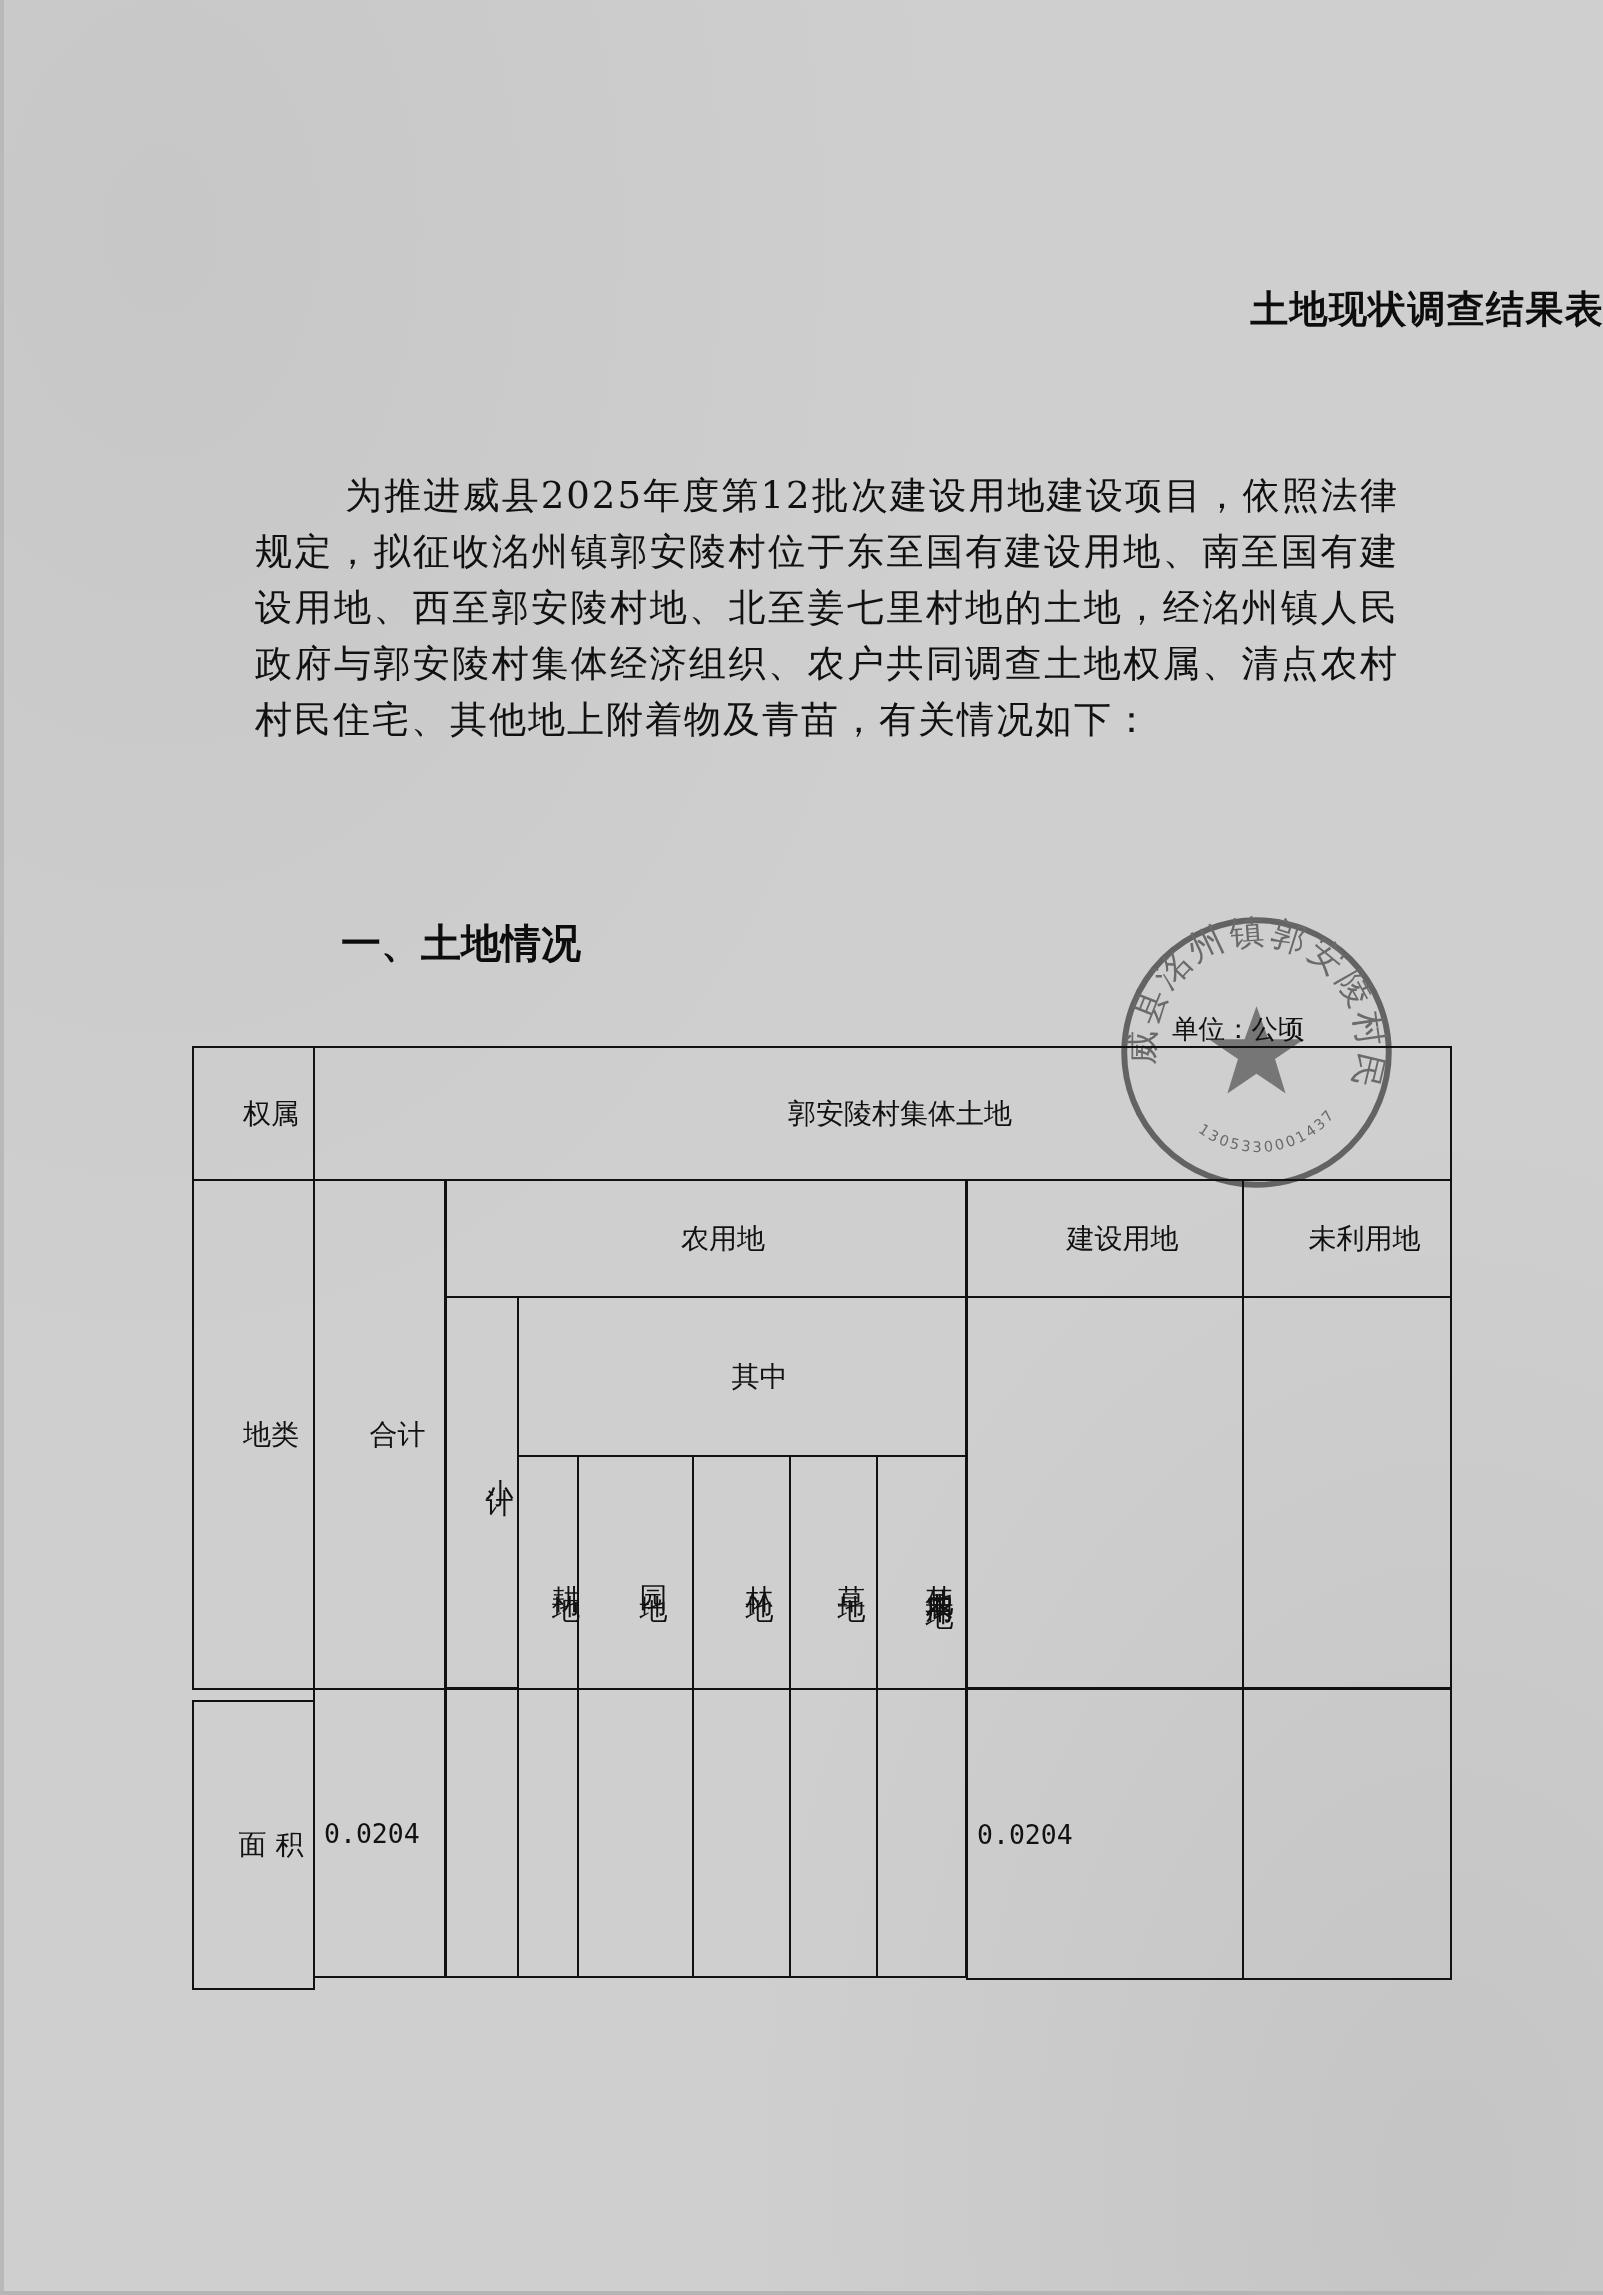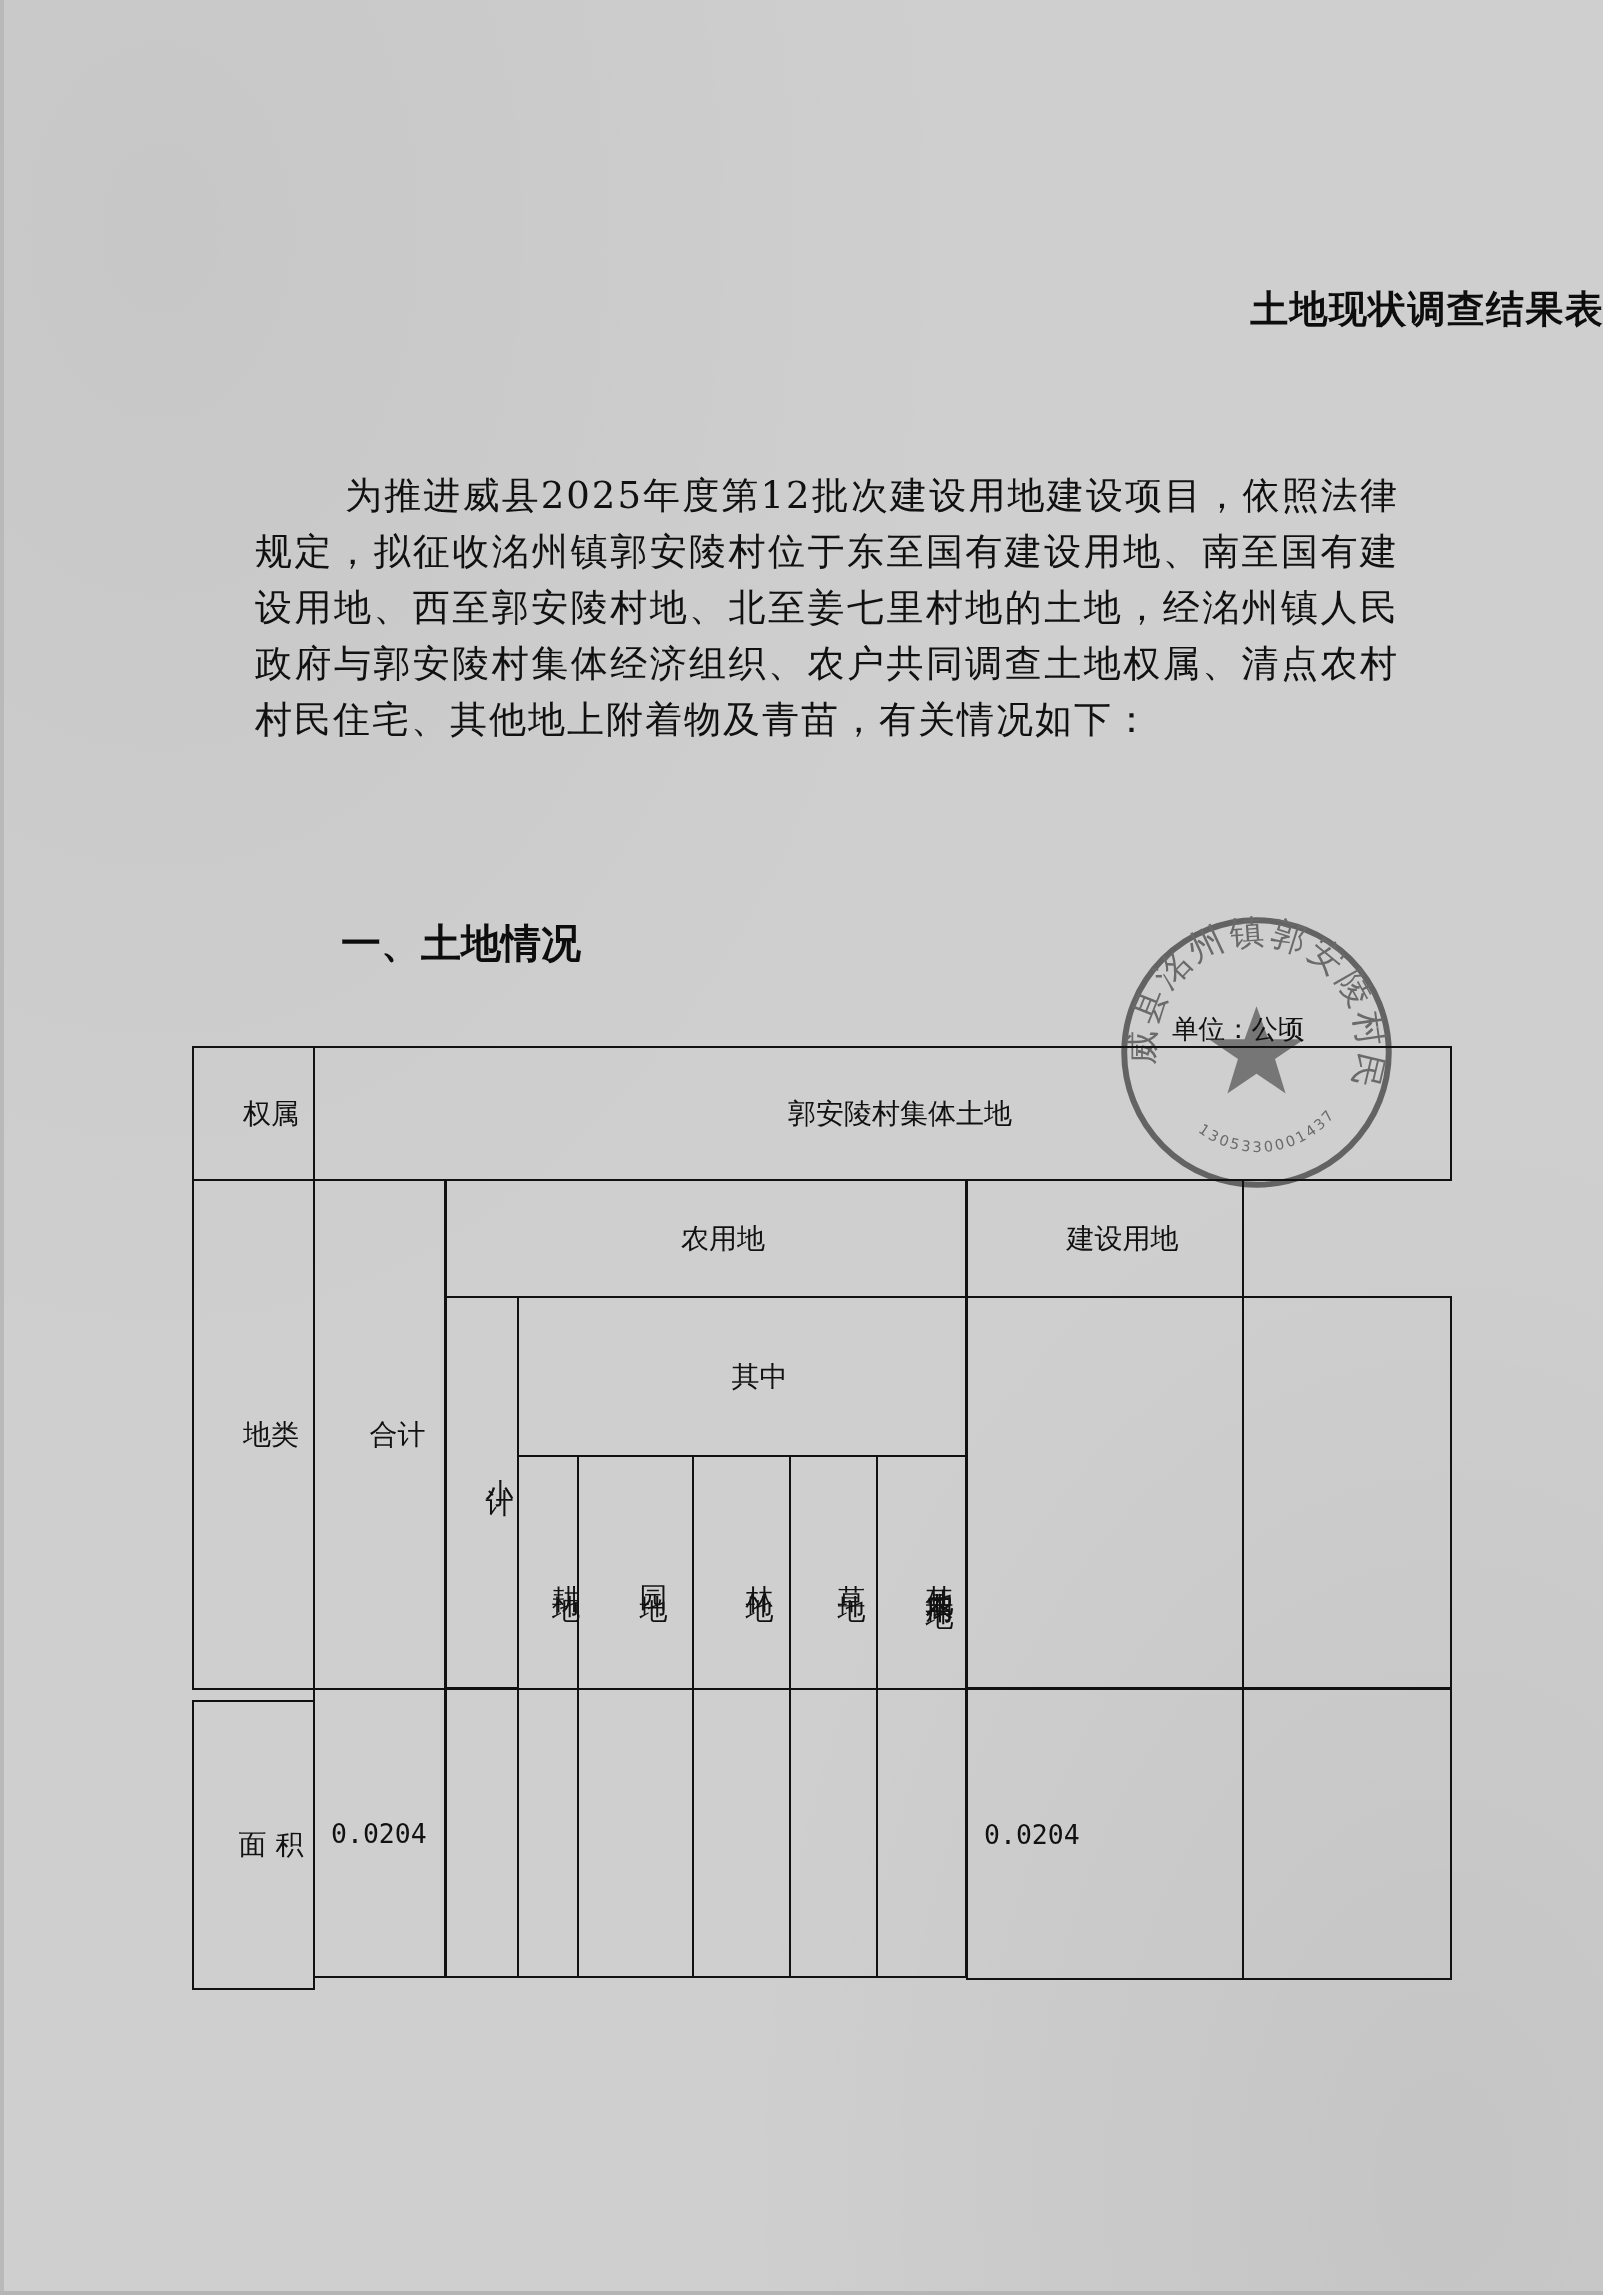--- a/index.html
+++ b/index.html
@@ -47,21 +47,21 @@
   
   .tbl { position: absolute; left: 0; top: 0; width: 1604px; height: 2295px; z-index: 2; }
   .cell {
     position: absolute; box-sizing: border-box;
     border: 2px solid #111;
     display: flex; align-items: center; justify-content: center;
     font-family: "DejaVu Serif", "Liberation Serif", serif;
     font-size: 28px; color: #111; text-align: center; padding-left: 35px;
   }
   .vert { writing-mode: vertical-rl; text-orientation: upright; letter-spacing: 9.3px; line-height: 1; }
-  .val { justify-content: flex-start; padding-left: 16px; font-family: "DejaVu Sans Mono", "Liberation Mono", monospace; font-size: 26.5px; }
+  .val { justify-content: flex-start; padding-left: 9px; font-family: "DejaVu Sans Mono", "Liberation Mono", monospace; font-size: 26.5px; }
 
   
   .stamp {
     position: absolute; left: 1111px; top: 907px; width: 291px; height: 291px;
     z-index: 1; opacity: 0.72;
   }
 </style>
 </head>
 <body>
 
@@ -105,20 +105,23 @@
       <span>地类</span>
     </div>
     <div class="cell" style="left:313px;top:1179px;width:134px;height:511px;">
       <span>合计</span>
     </div>
     <div class="cell" style="left:444px;top:1179px;width:523px;height:119px;">
       <span>农用地</span>
     </div>
     <div class="cell" style="left:966px;top:1179px;width:278px;height:119px;">
       <span>建设用地</span>
+    </div>
+    <div class="cell" style="left:1242px;top:1179px;width:210px;height:119px;">
+      <span>未利用地</span>
     </div>
 
     <div class="cell" style="left:444px;top:1296px;width:75px;height:393px;align-items:flex-start;padding-top:159px;">
       <span class="vert">小计</span>
     </div>
     <div class="cell" style="left:517px;top:1296px;width:450px;height:161px;">
       <span>其中</span>
     </div>
     <div class="cell" style="left:966px;top:1296px;width:278px;height:393px;"></div>
     <div class="cell" style="left:1242px;top:1296px;width:210px;height:393px;"></div>

